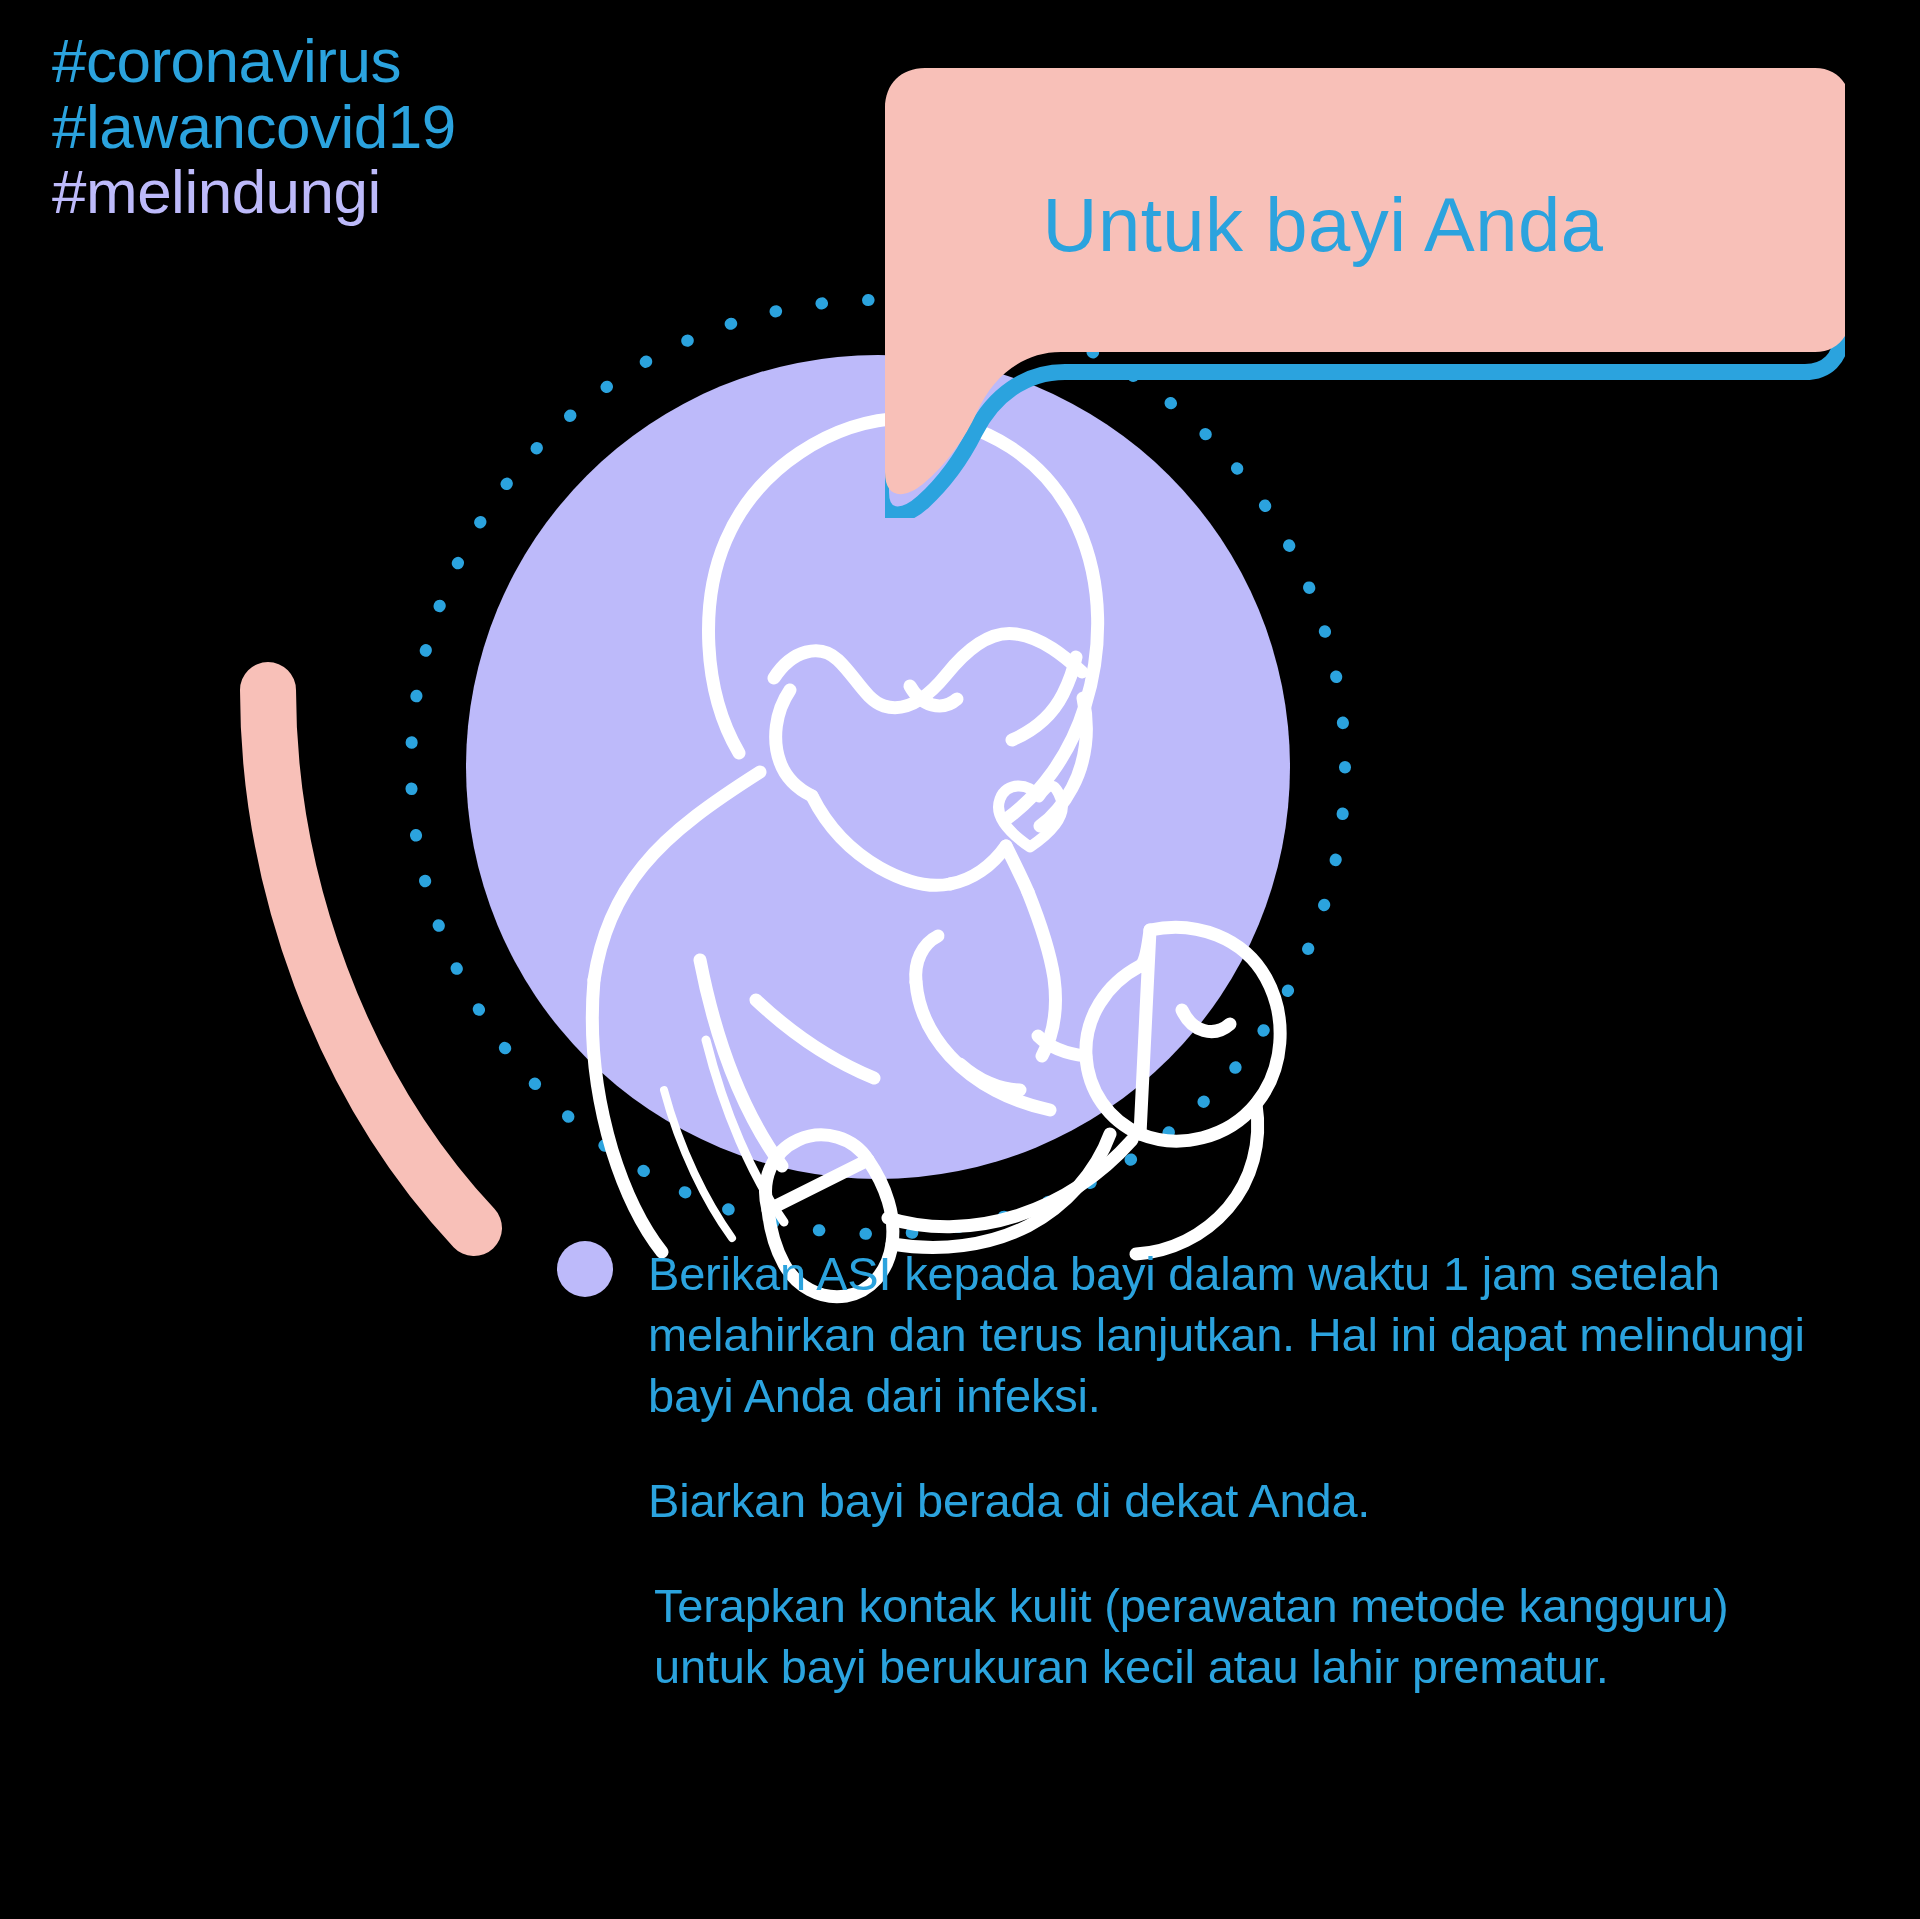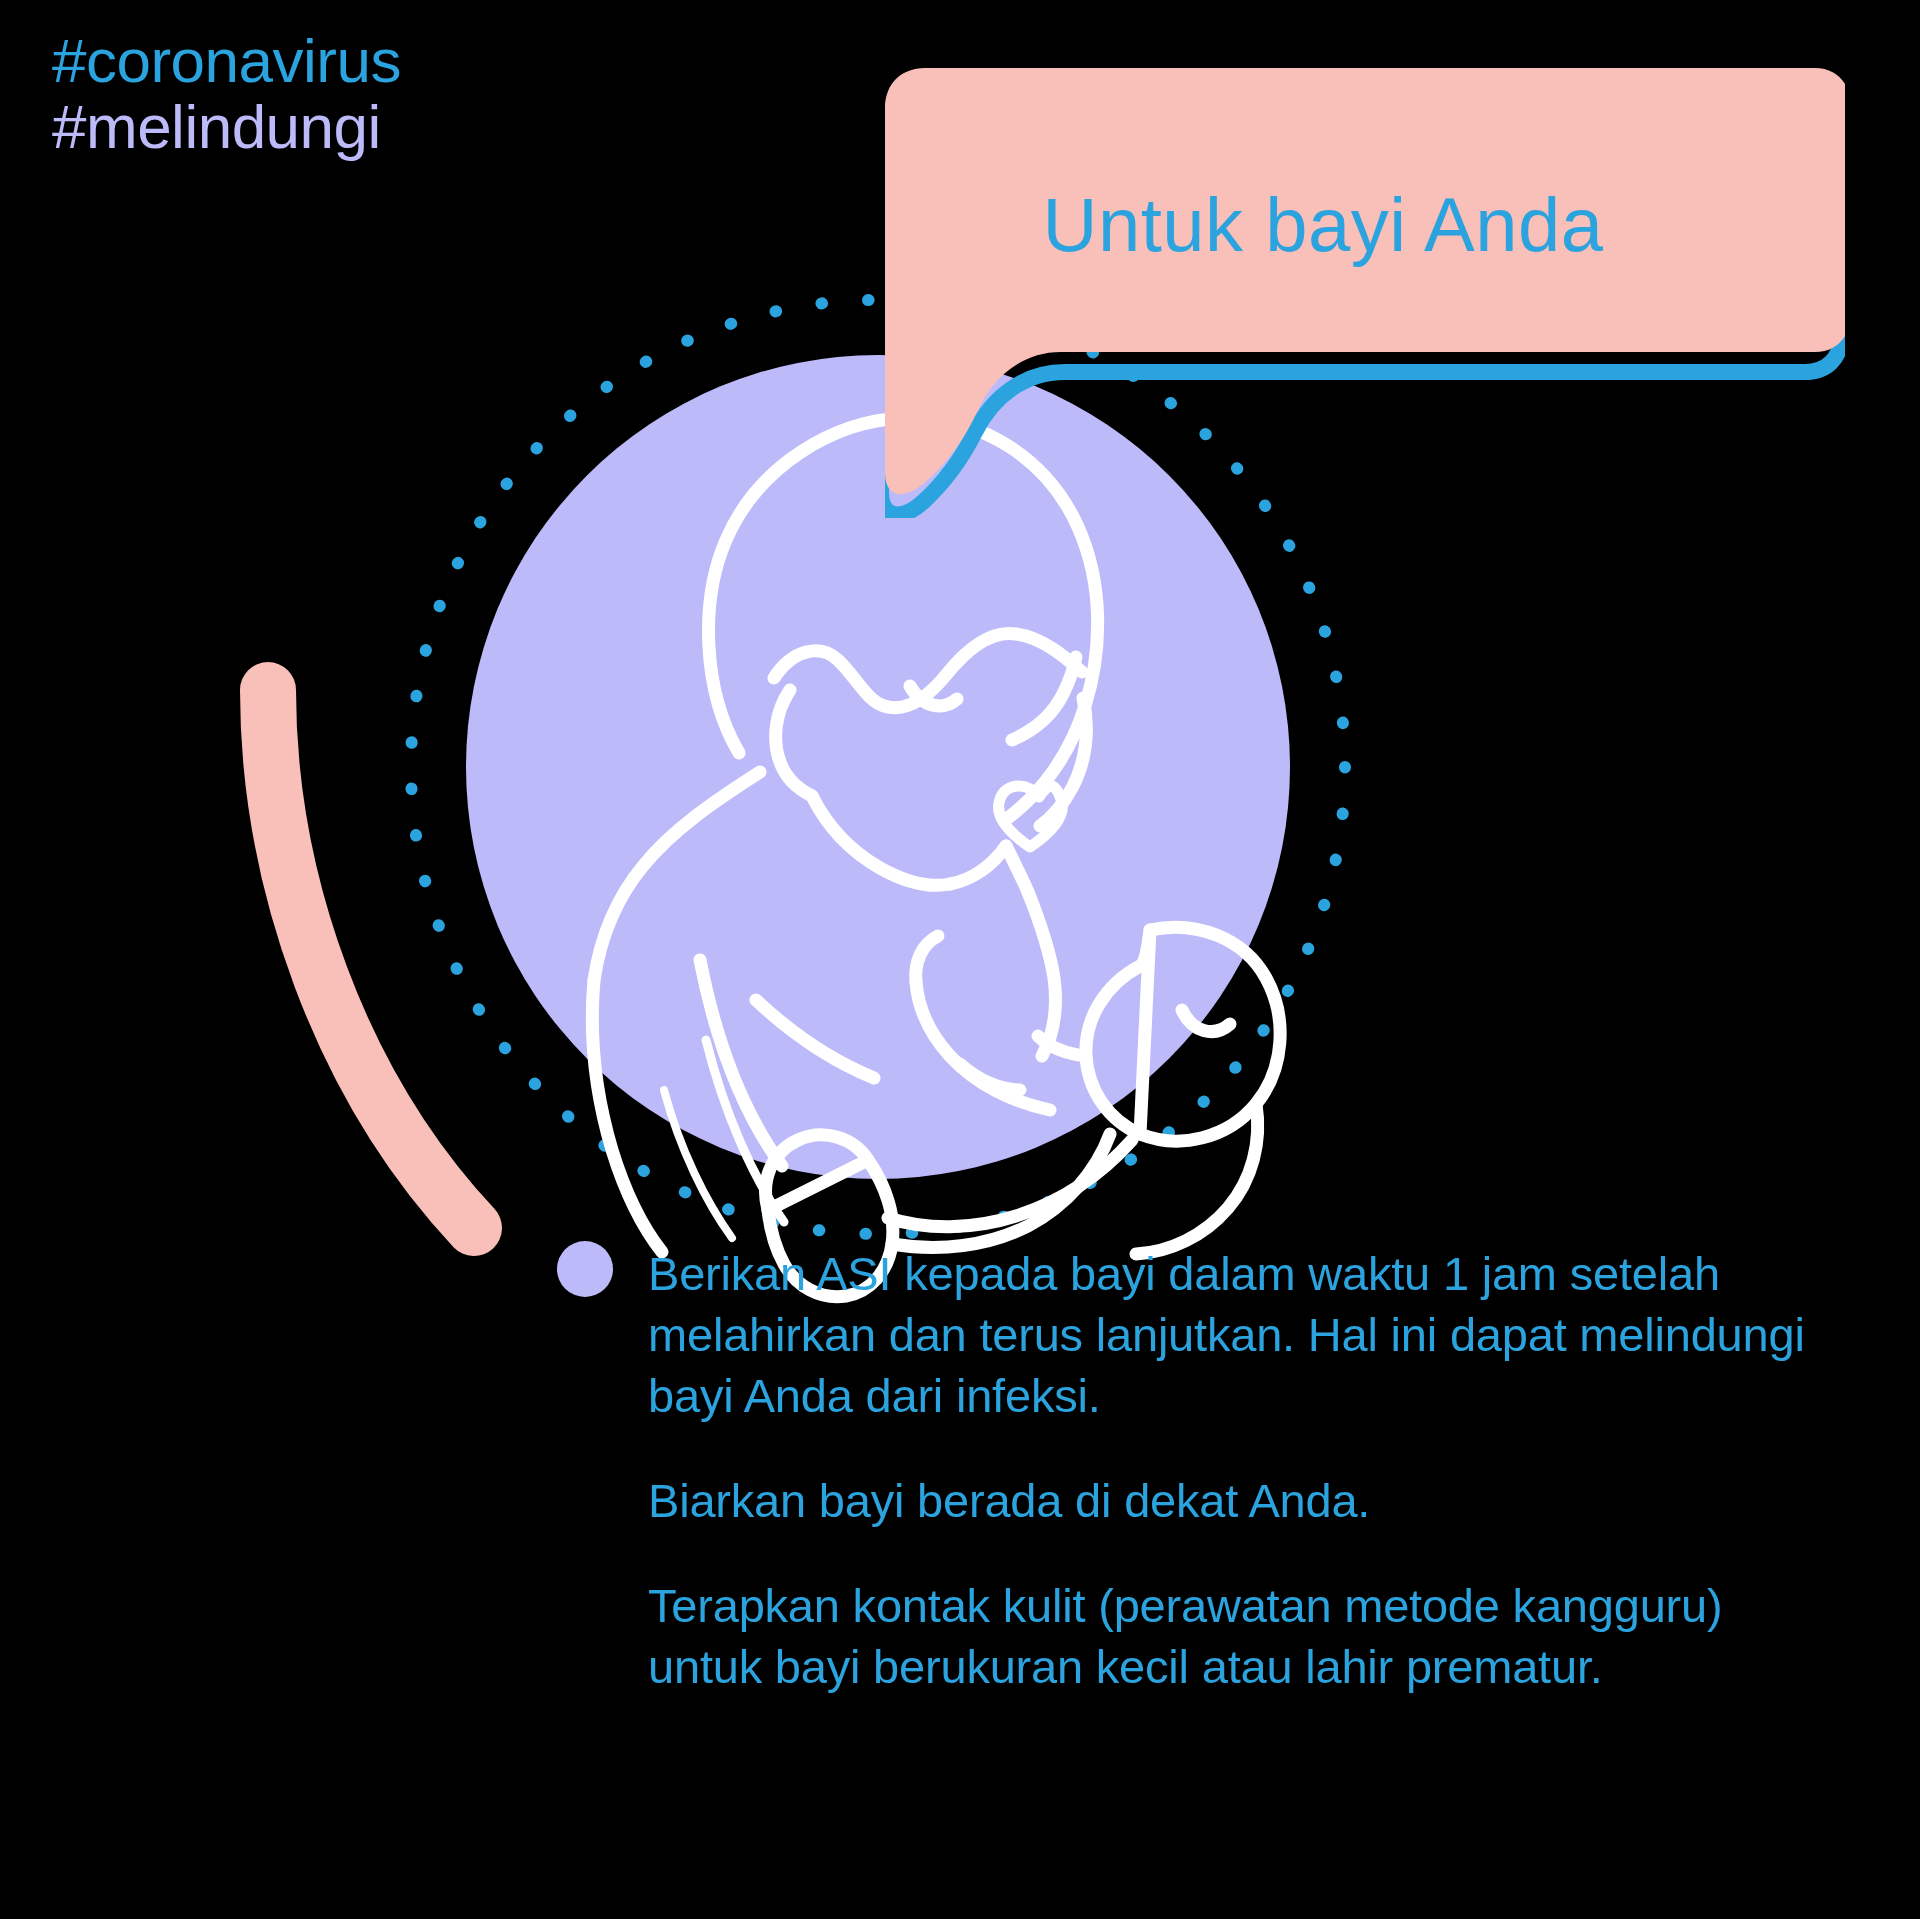--- a/index.html
+++ b/index.html
@@ -75,29 +75,30 @@
     top: 1243px;
     width: 1165px;
     color: #2ba3de;
   }
   .para {
     font-size: 47px;
     line-height: 1.30;
     margin: 0 0 44px 0;
     letter-spacing: -0.2px;
   }
-  .para:last-child { margin-bottom: 0; }
+  .para:last-child { margin-bottom: 0; margin-left: 6px; }
 </style>
 </head>
 <body>
 
 <div id="poster">
 
   <div id="hashtags">
     <span class="hashtag blue">#coronavirus</span>
+    <span class="hashtag blue">#lawancovid19</span>
     <span class="hashtag purple">#melindungi</span>
   </div>
 
   <div id="stage">
     <svg width="1920" height="1919" viewBox="0 0 1920 1919" xmlns="http://www.w3.org/2000/svg">
 
       <circle cx="878" cy="767" r="467" fill="none" stroke="#2ba3de" stroke-width="12" stroke-linecap="round" stroke-dasharray="0.6 46"></circle>
 
       <path d="M 268 690 C 268 880 340 1085 474 1228" fill="none" stroke="#f8c0b8" stroke-width="56" stroke-linecap="round"></path>
 

